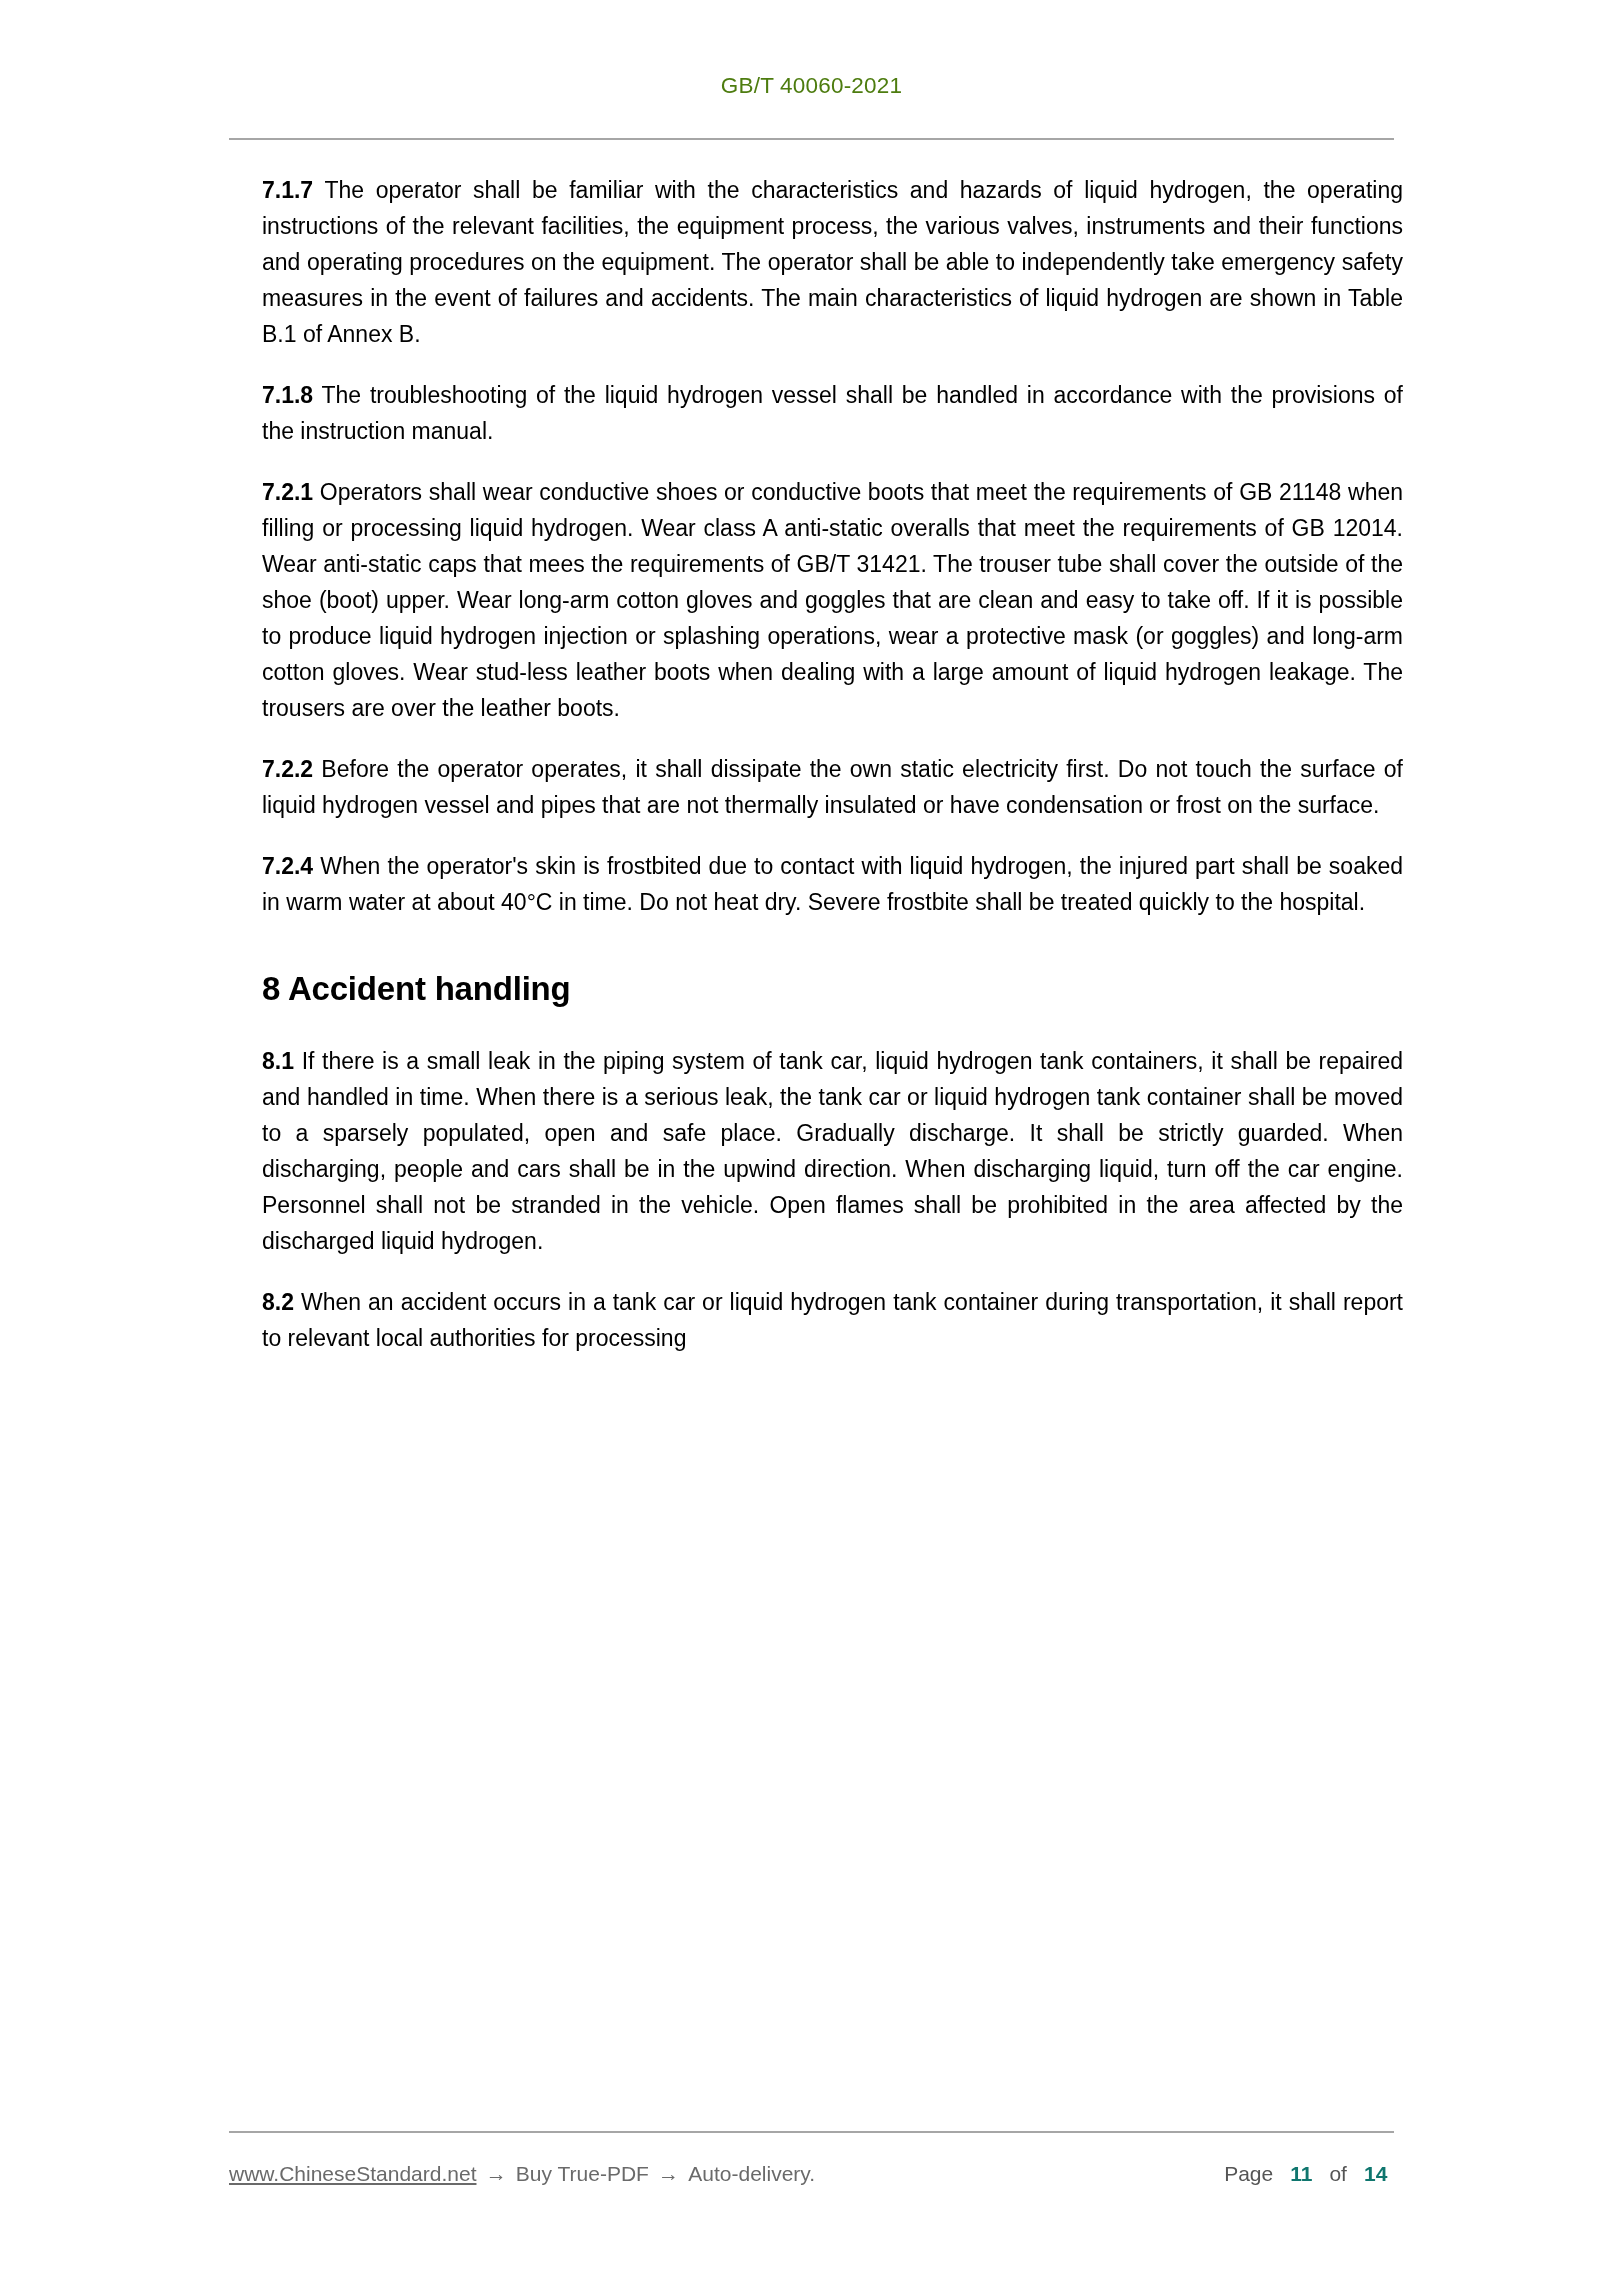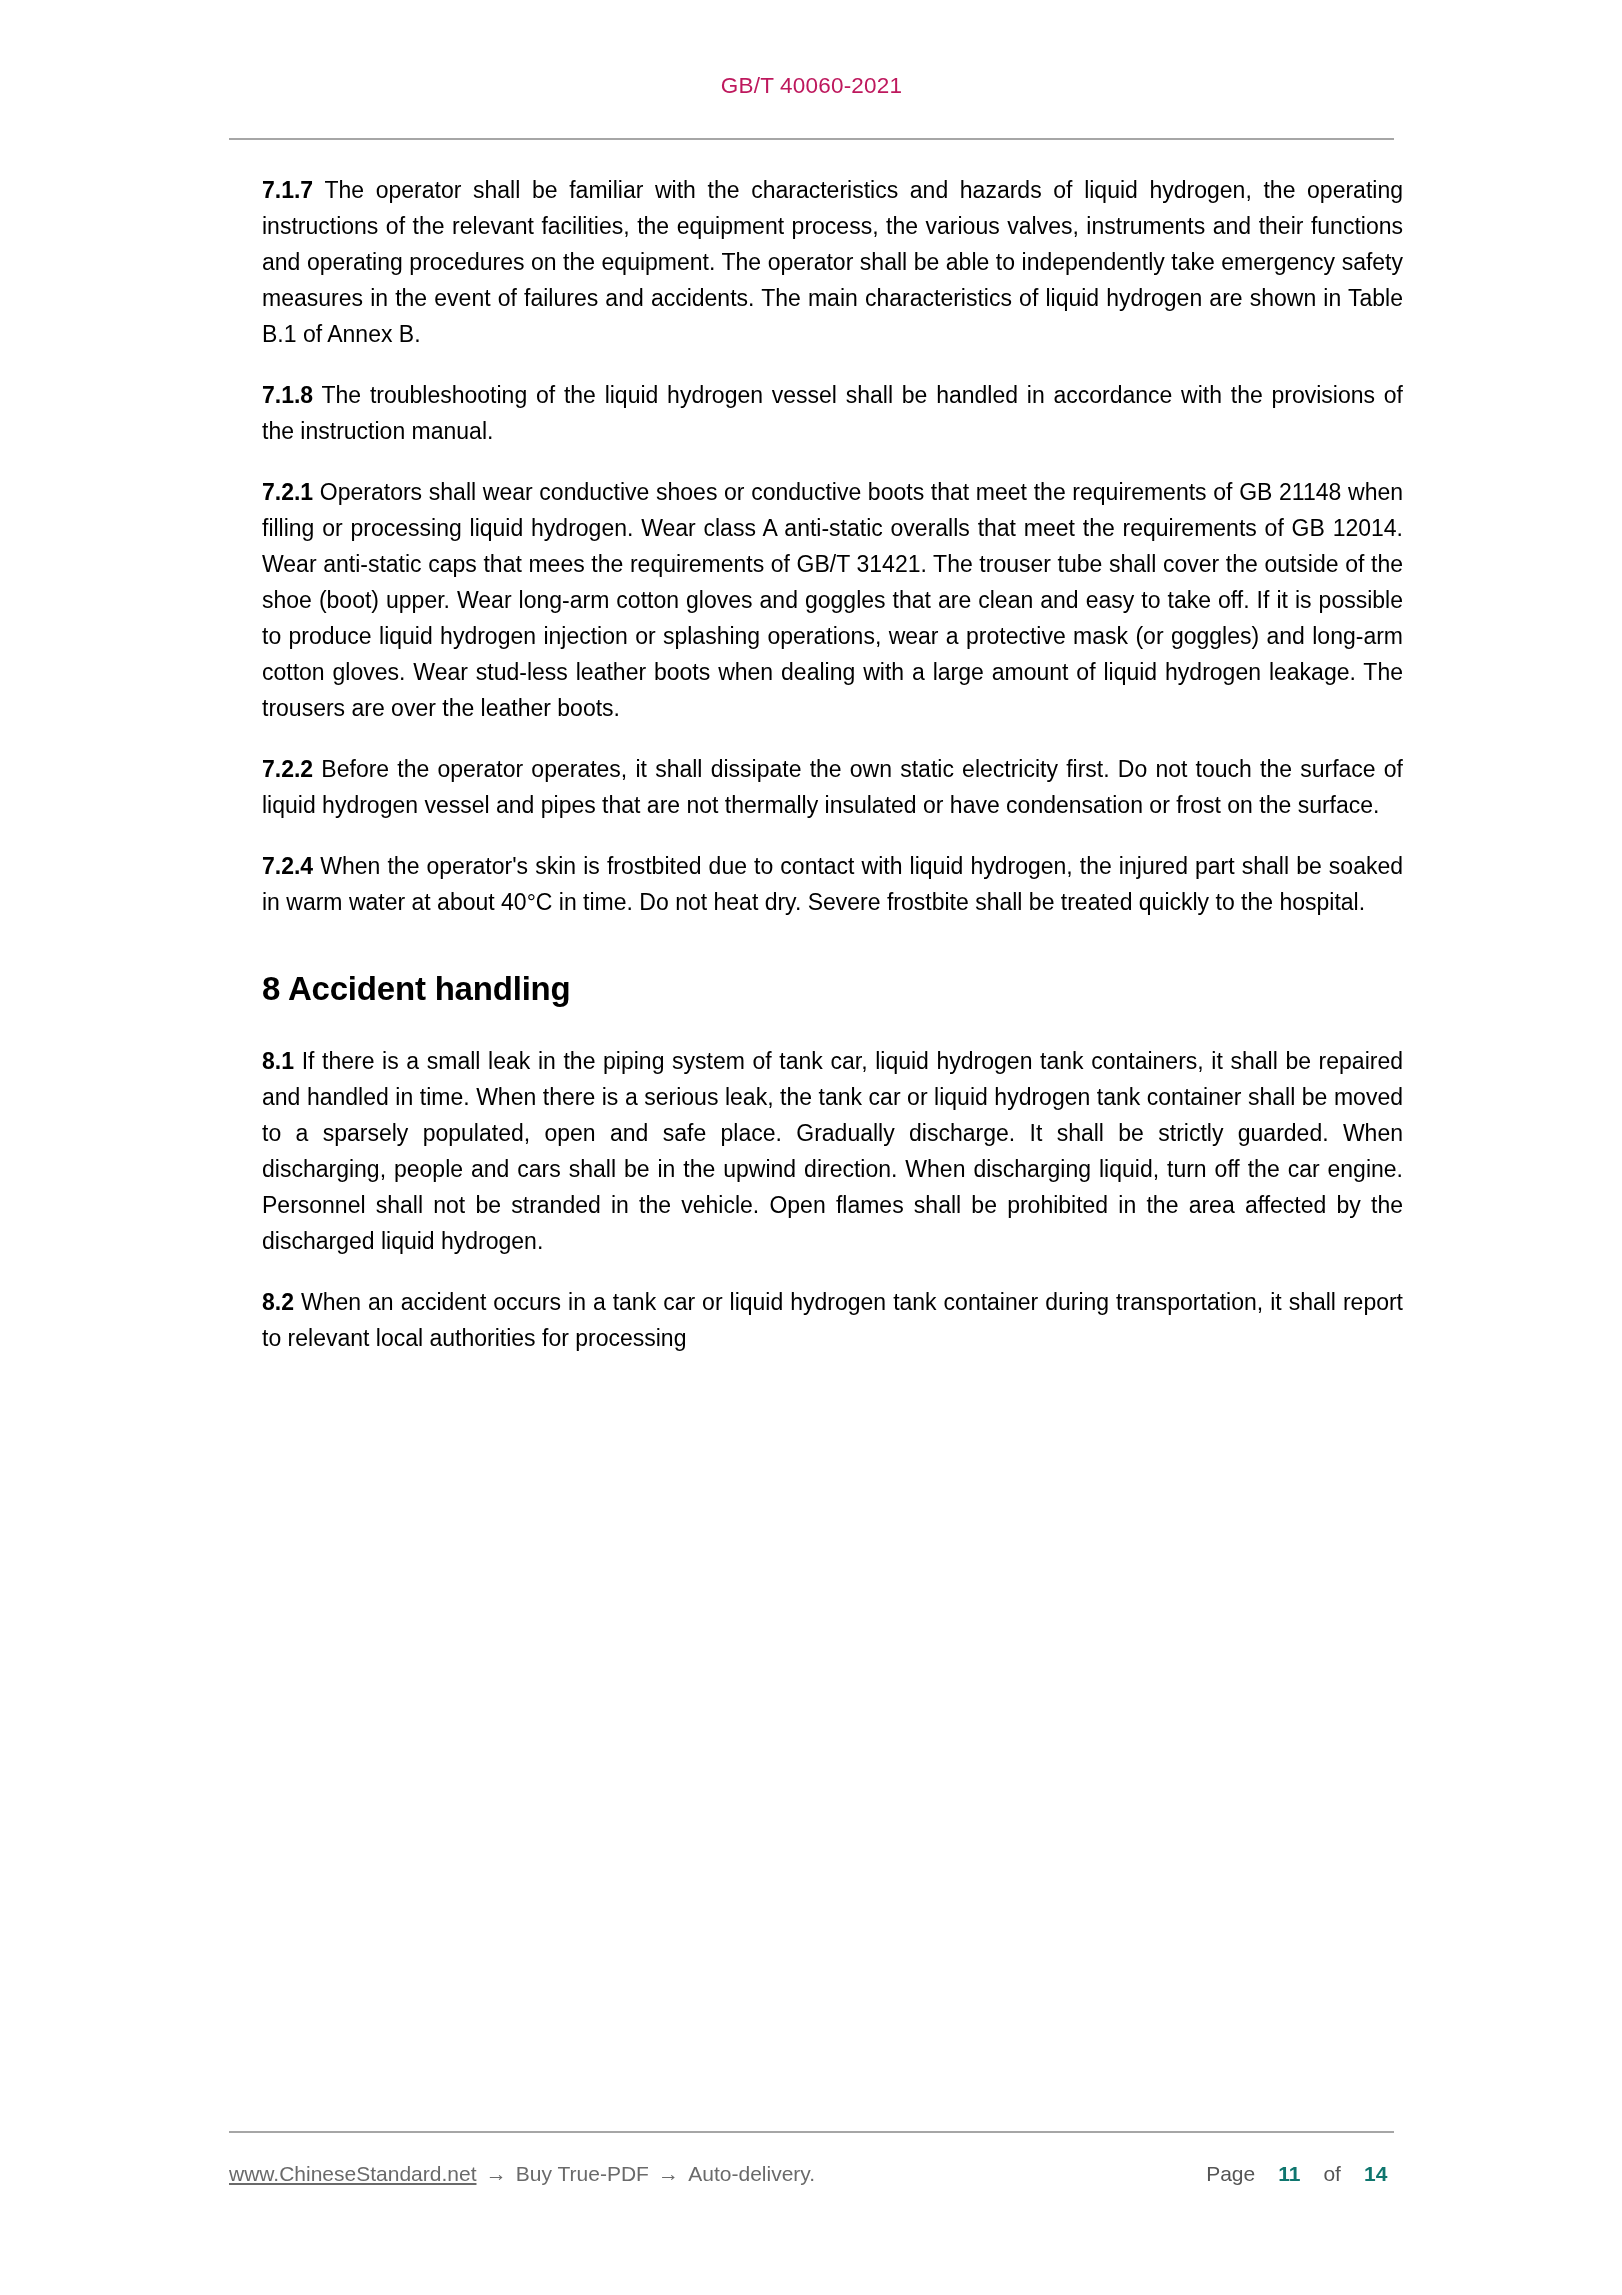--- a/index.html
+++ b/index.html
@@ -26,21 +26,21 @@
   .page-header {
     position: absolute;
     left: 229px;
     top: 72px;
     width: 1165px;
     text-align: center;
   }
 
   .page-header-title {
     font-size: 22.5px;
-    color: #be185d;
+    color: #4d7c0f;
     letter-spacing: 0.2px;
     line-height: 1.2;
   }
 
   .header-rule {
     position: absolute;
     left: 229px;
     top: 138px;
     width: 1165px;
     height: 1.7px;
@@ -129,21 +129,21 @@
     font-size: 21px;
     color: #6a6a6a;
     line-height: 1;
   }
 
   .footer-right {
     margin-left: auto;
     margin-right: 6.7px;
     display: flex;
     align-items: baseline;
-    gap: 23px;
+    gap: 17px;
     white-space: nowrap;
     color: #555555;
   }
 
   .pg-num {
     font-weight: bold;
     color: #0f766e;
   }
 </style>
 </head>

